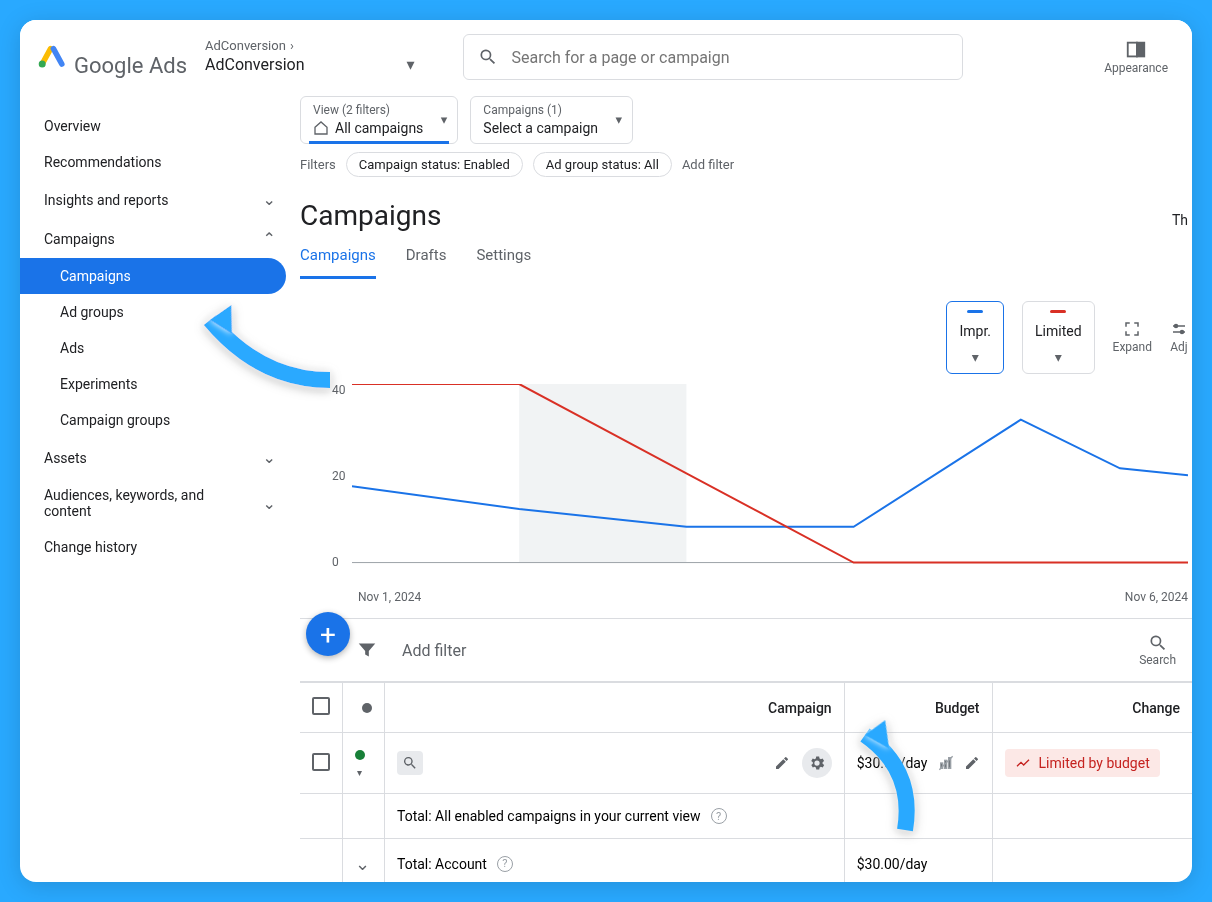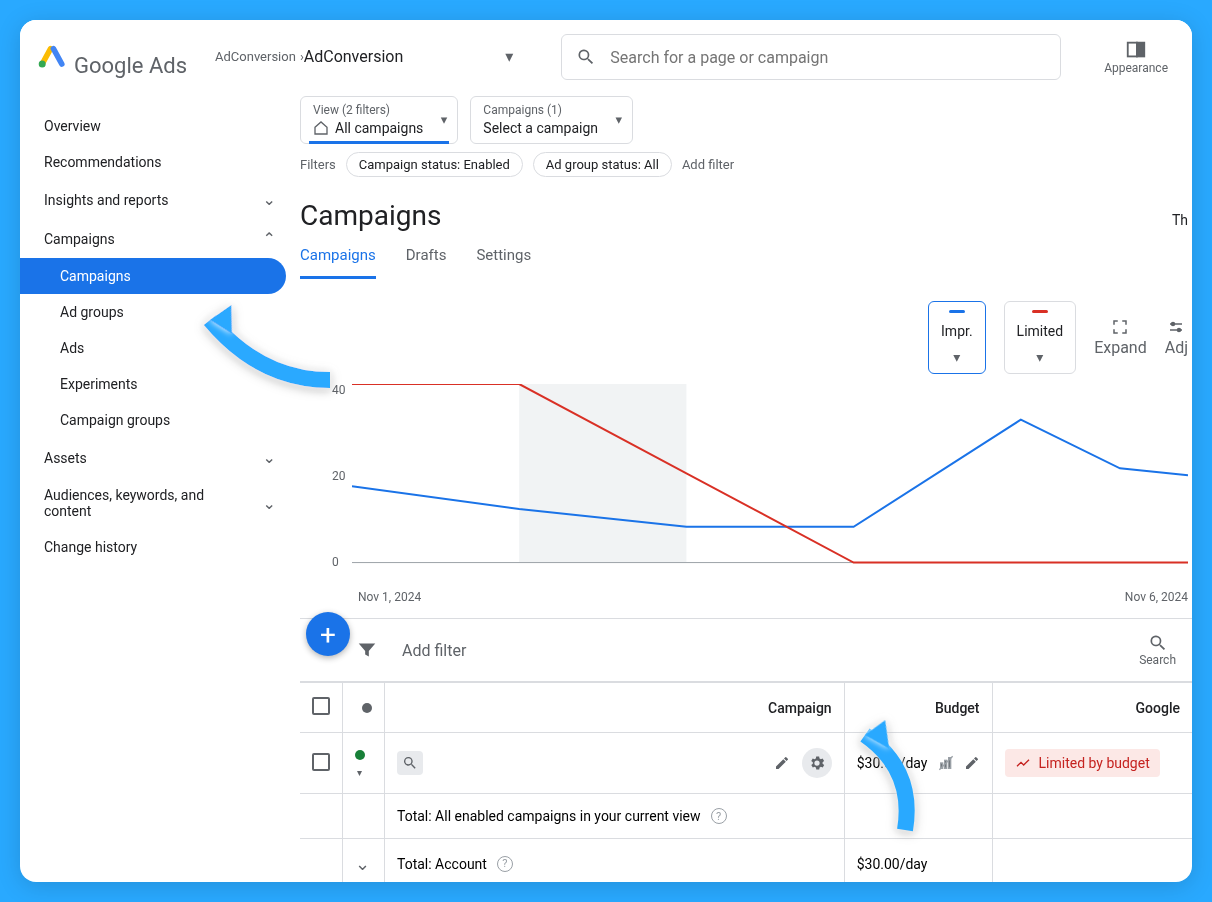--- a/index.html
+++ b/index.html
@@ -41,21 +41,21 @@
   .topbar {
     display: flex;
     align-items: center;
     padding: 14px 24px 10px 18px;
     gap: 18px;
     background: #fff;
   }
   .logo-block { display:flex; align-items:center; gap:8px; }
   .logo-svg { width:28px; height:28px; }
   .brand { font-size: 22px; color: var(--text-secondary); font-weight:400;margin-top:16px; }
-  .account-block { display:flex; flex-direction:row; line-height:1.2; margin-left:10px; }
+  .account-block { display:flex; flex-direction:column; line-height:1.2; margin-left:0; }
   .account-row1 { font-size:13px; color: var(--text-secondary); display:flex; align-items:center; gap:4px;}
   .account-row2 { font-size:16px; color: var(--text); display:flex; align-items:center; gap:6px;}
   .search-box {
     border: 1px solid var(--border);
     border-radius: 6px;
     height: 46px;
     flex: 0 0 500px;
     display:flex;
     align-items:center;
     padding: 0 14px;
@@ -190,21 +190,21 @@
     font-size:14px;
     color: var(--text);
     cursor:pointer;
     flex-direction:column;
   }
   .metric-btn .swatch {
     width: 16px; height:3px; border-radius:2px;
   }
   .ctrl-icon-block {
     display:flex; flex-direction:column; align-items:center;
-    font-size:16px; color: var(--text-secondary);
+    font-size:12px; color: var(--text-secondary);
     cursor:pointer;
   }
   .ctrl-icon-block svg { width:18px; height:18px; margin-bottom:2px;}
 
   .chart-wrap {
     position:relative;
     height: 200px;
     margin-bottom: 4px;
   }
   .y-tick {
@@ -510,21 +510,21 @@
           </div>
         </div>
 
         <table class="data">
           <thead>
             <tr>
               <th class="col-check"><span class="checkbox"></span></th>
               <th class="col-status"><span class="dot gray"></span></th>
               <th>Campaign</th>
               <th class="col-budget" style="text-align:right;">Budget</th>
-              <th class="col-status-text">Google</th>
+              <th class="col-status-text">Change</th>
             </tr>
           </thead>
           <tbody>
             <tr>
               <td class="col-check"><span class="checkbox"></span></td>
               <td class="col-status">
                  <span class="dot green"></span><span style="color:#5f6368; font-size:10px; margin-left:2px;">▾</span>
               </td>
               <td>
                 <div class="row-flex">

